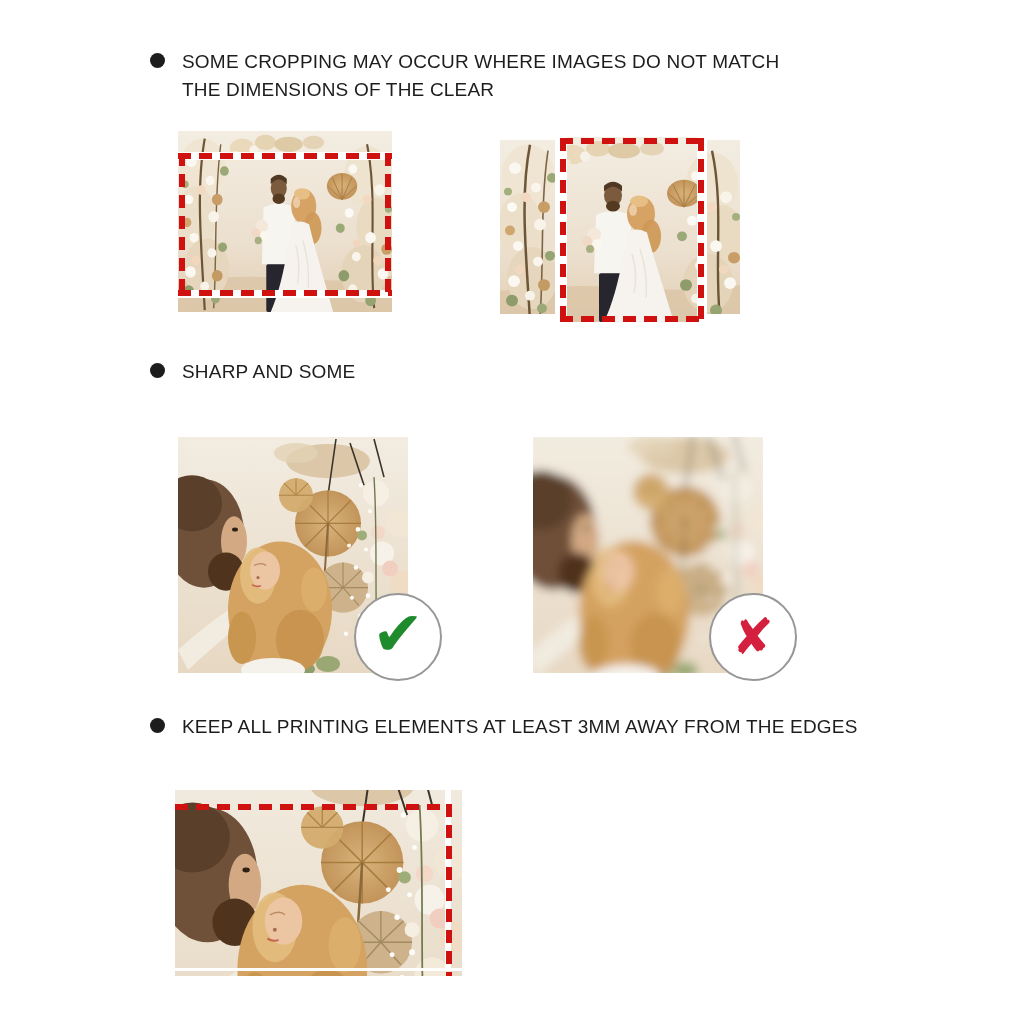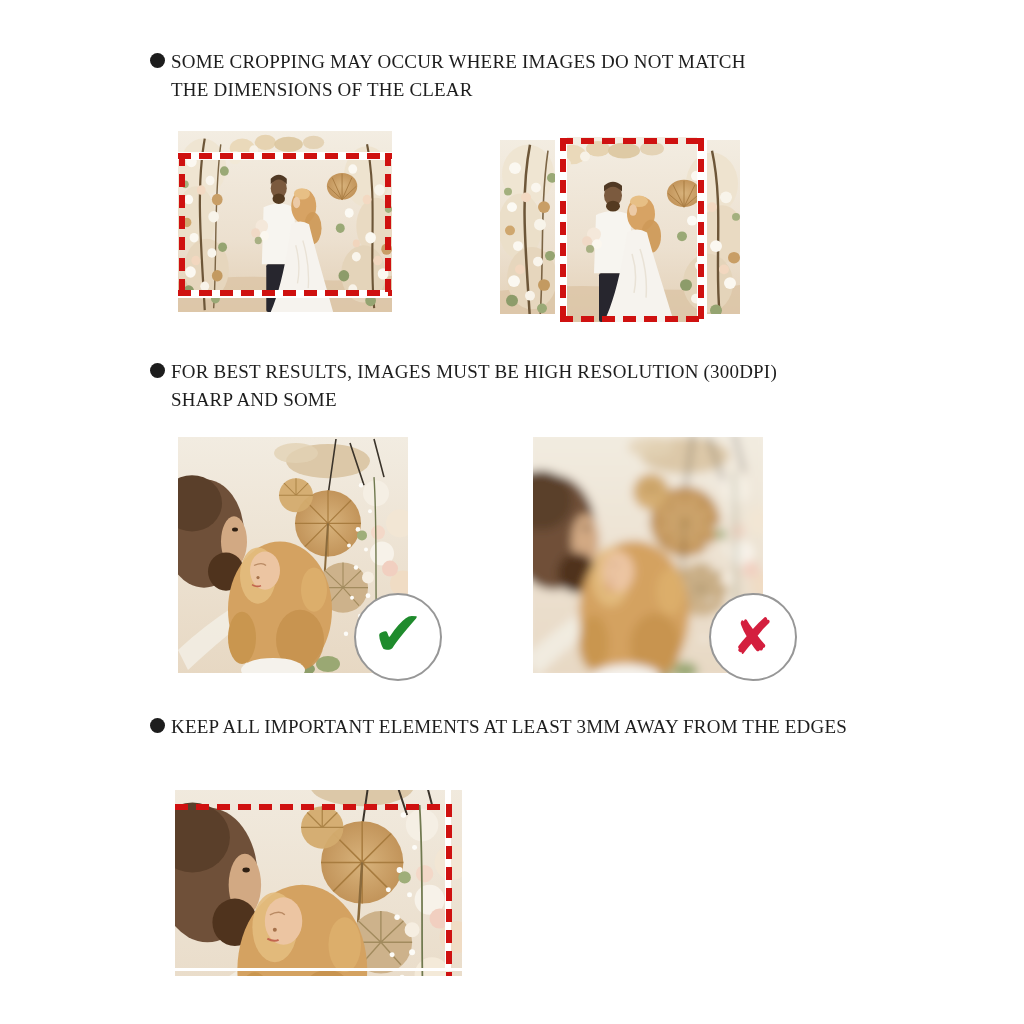--- a/index.html
+++ b/index.html
@@ -1,21 +1,21 @@
 <!DOCTYPE html>
 <html style="--page-bg: #ffffff; --text: #1d1d1d; --dash-red: #cf1110; --check-green: #1f8b2d; --cross-red: #d41f3e; --badge-border: #979797;"><head>
 <meta charset="utf-8">
 <style>
   html,body{margin:0;padding:0;background:#fff;}
   .canvas{
     position:relative;width:1024px;height:1024px;background:var(--page-bg,#ffffff);
     overflow:hidden;font-family:"Liberation Sans",sans-serif;
   }
   
-  .note{position:absolute;display:flex;gap:6px;color:var(--text,#1d1d1d);font-family:Liberation Serif, serif;}
+  .note{position:absolute;display:flex;gap:17px;color:var(--text,#1d1d1d);}
   .bullet{width:15px;height:15px;border-radius:50%;background:var(--text,#151515);margin-top:5px;flex:none;}
   .note-lines{font-size:19px;line-height:28px;letter-spacing:.2px;font-weight:500;}
   
   .example{position:absolute;}
   .slice{position:absolute;overflow:hidden;background:#eee6d9;}
   .slice>svg{position:absolute;}
   .photo{position:absolute;overflow:hidden;}
   
   .dash-h{position:absolute;height:6px;
     background:repeating-linear-gradient(90deg,var(--dash-red,#cf1110) 0 13px,transparent 13px 21px);}
@@ -242,21 +242,20 @@
     </div>
     <div class="dash-v" style="left:60px;top:1px;height:184px;"></div>
     <div class="dash-v" style="left:198px;top:1px;height:184px;"></div>
     <div class="dash-h" style="left:60px;width:144px;top:1px;"></div>
     <div class="dash-h" style="left:60px;width:144px;top:179px;"></div>
   </div>
 
   <div class="note" style="left:150px;top:358px;">
     <span class="bullet"></span>
     <div class="note-lines">
-      <div>FOR BEST RESULTS, IMAGES MUST BE HIGH RESOLUTION (300DPI)</div>
       <div>SHARP AND SOME</div>
     </div>
   </div>
 
   <div class="example" style="left:178px;top:437px;width:230px;height:236px;">
     <div class="photo" style="left:0;top:0;width:230px;height:236px;">
       <svg width="230" height="236" viewBox="0 0 230 235" preserveAspectRatio="none">
           <use href="#scene-closeup"></use>
         </svg>
     </div>
@@ -276,21 +275,21 @@
       </svg>
     </div>
     <div class="badge" style="left:176px;top:156px;">
       <span class="glyph glyph-cross">✘</span>
     </div>
   </div>
 
   <div class="note" style="left:150px;top:713px;">
     <span class="bullet"></span>
     <div class="note-lines">
-      <div>KEEP ALL IMPORTANT ELEMENTS AT LEAST 3MM AWAY FROM THE EDGES</div>
+      <div>KEEP ALL PRINTING ELEMENTS AT LEAST 3MM AWAY FROM THE EDGES</div>
     </div>
   </div>
 
   <div class="example" style="left:175px;top:790px;width:287px;height:186px;">
     <div class="slice" style="left:0;top:0;width:270px;height:178px;">
       <svg width="287" height="186" viewBox="0 28 230 149" preserveAspectRatio="none" style="left:0;top:0;">
           <use href="#scene-closeup"></use>
         </svg>
     </div>
     <div class="slice" style="left:276px;top:0;width:11px;height:178px;">

